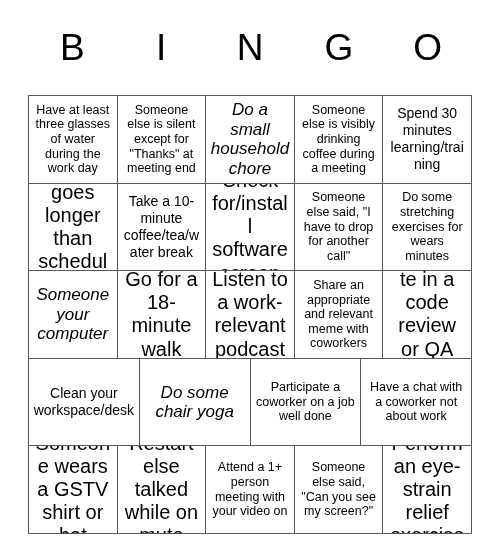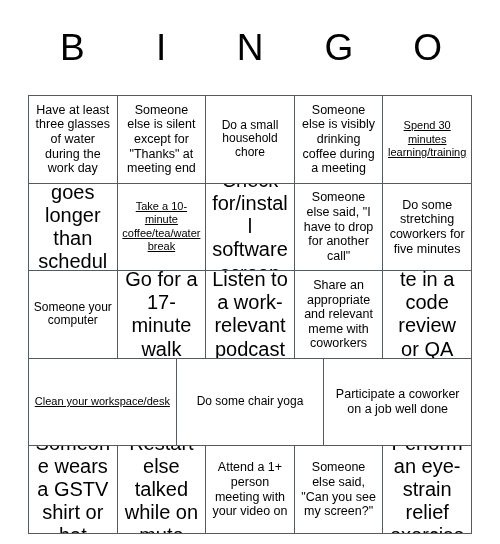--- a/index.html
+++ b/index.html
@@ -77,24 +77,24 @@
     overflow: hidden;
   }
   .cell-text {
     display: block;
     width: 100%;
     line-height: 1.16;
     word-wrap: break-word;
     hyphens: none;
   }
   
-  .size-xs .cell-text { font-size: 11px;  line-height: 1.22; text-decoration: underline; }
+  .size-xs .cell-text { font-size: 14px;  line-height: 1.22; }
   .size-sm .cell-text { font-size: 12.5px; line-height: 1.17; }
   .size-md .cell-text { font-size: 20px; line-height: 1.16; }
-  .size-lg .cell-text { font-size: 12px;  line-height: 1.15; }
+  .size-lg .cell-text { font-size: 17px;  line-height: 1.15; font-style: italic; }
 </style>
 </head>
 <body>
 
 <div id="bingo-card">
 
   <div id="bingo-header">
     <div class="header-letter">B</div>
     <div class="header-letter">I</div>
     <div class="header-letter">N</div>
@@ -129,30 +129,30 @@
       <div class="bingo-cell size-xs">
           <span class="cell-text">Take a 10-minute coffee/tea/water break</span>
         </div>
       <div class="bingo-cell size-md">
           <span class="cell-text">Check for/install software screen</span>
         </div>
       <div class="bingo-cell size-sm">
           <span class="cell-text">Someone else said, "I have to drop for another call"</span>
         </div>
       <div class="bingo-cell size-sm">
-          <span class="cell-text">Do some stretching coworkers for five minutes</span>
+          <span class="cell-text">Do some stretching exercises for wears minutes</span>
         </div>
     </div>
 
     <div class="bingo-row">
       <div class="bingo-cell size-lg">
           <span class="cell-text">Someone your computer</span>
         </div>
       <div class="bingo-cell size-md">
-          <span class="cell-text">Go for a 17-minute walk</span>
+          <span class="cell-text">Go for a 18-minute walk</span>
         </div>
       <div class="bingo-cell size-md">
           <span class="cell-text">Listen to a work-relevant podcast</span>
         </div>
       <div class="bingo-cell size-sm">
           <span class="cell-text">Share an appropriate and relevant meme with coworkers</span>
         </div>
       <div class="bingo-cell size-md">
           <span class="cell-text">Participate in a code review or QA handoff</span>
         </div>
@@ -160,20 +160,23 @@
 
     <div class="bingo-row">
       <div class="bingo-cell size-xs">
           <span class="cell-text">Clean your workspace/desk</span>
         </div>
       <div class="bingo-cell size-lg">
           <span class="cell-text">Do some chair yoga</span>
         </div>
       <div class="bingo-cell size-sm">
           <span class="cell-text">Participate a coworker on a job well done</span>
+        </div>
+      <div class="bingo-cell size-sm">
+          <span class="cell-text">Have a chat with a coworker not about work</span>
         </div>
     </div>
 
     <div class="bingo-row">
       <div class="bingo-cell size-md">
           <span class="cell-text">Someone wears a GSTV shirt or hat</span>
         </div>
       <div class="bingo-cell size-md">
           <span class="cell-text">Restart else talked while on mute</span>
         </div>

